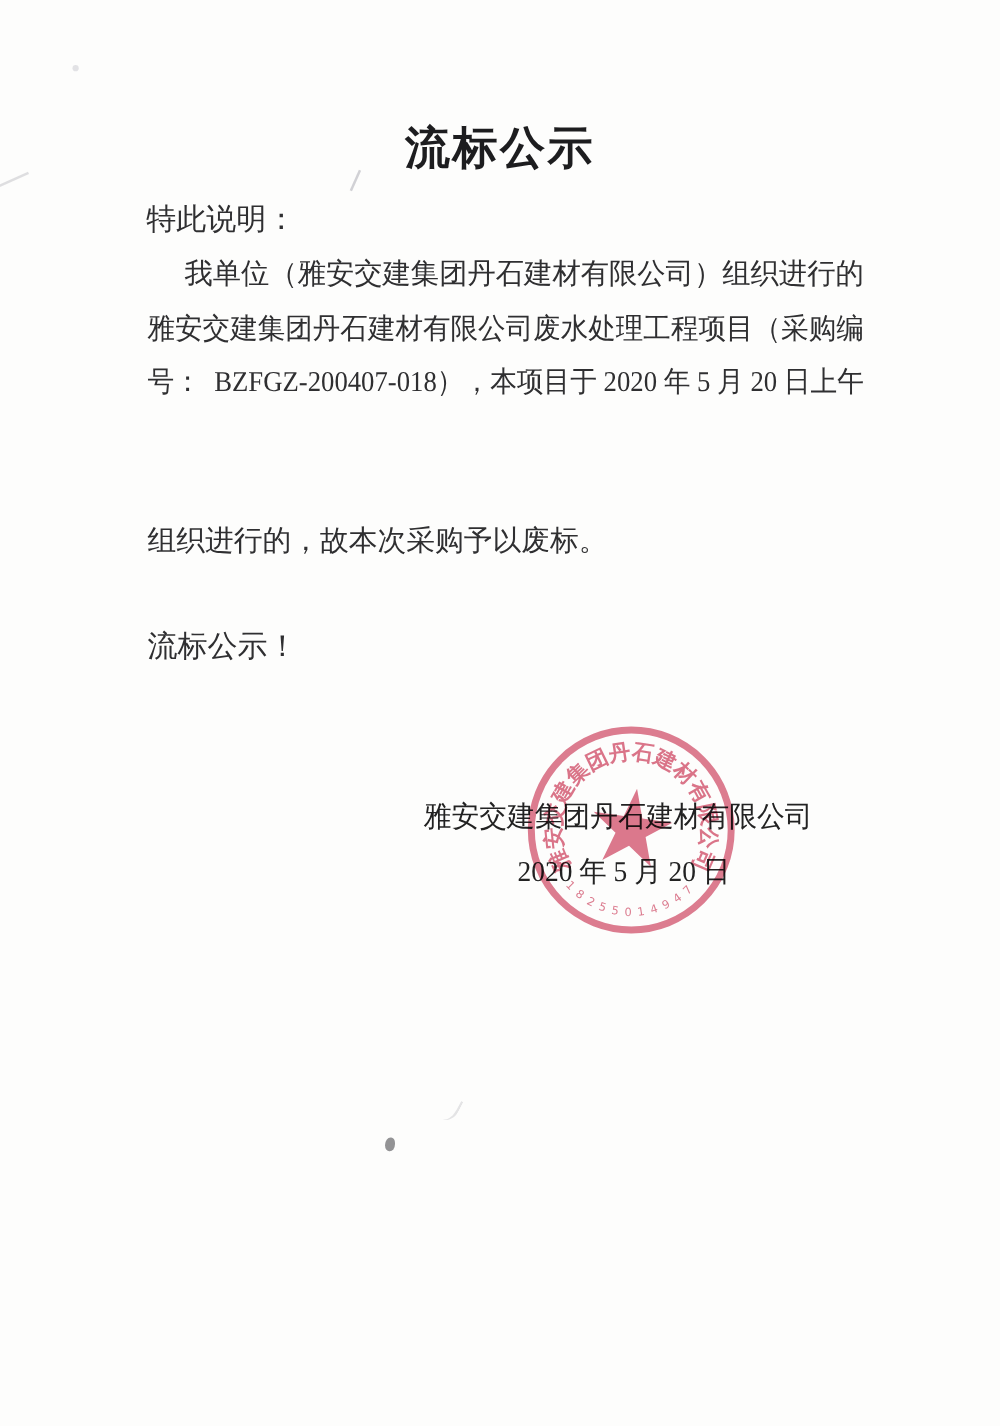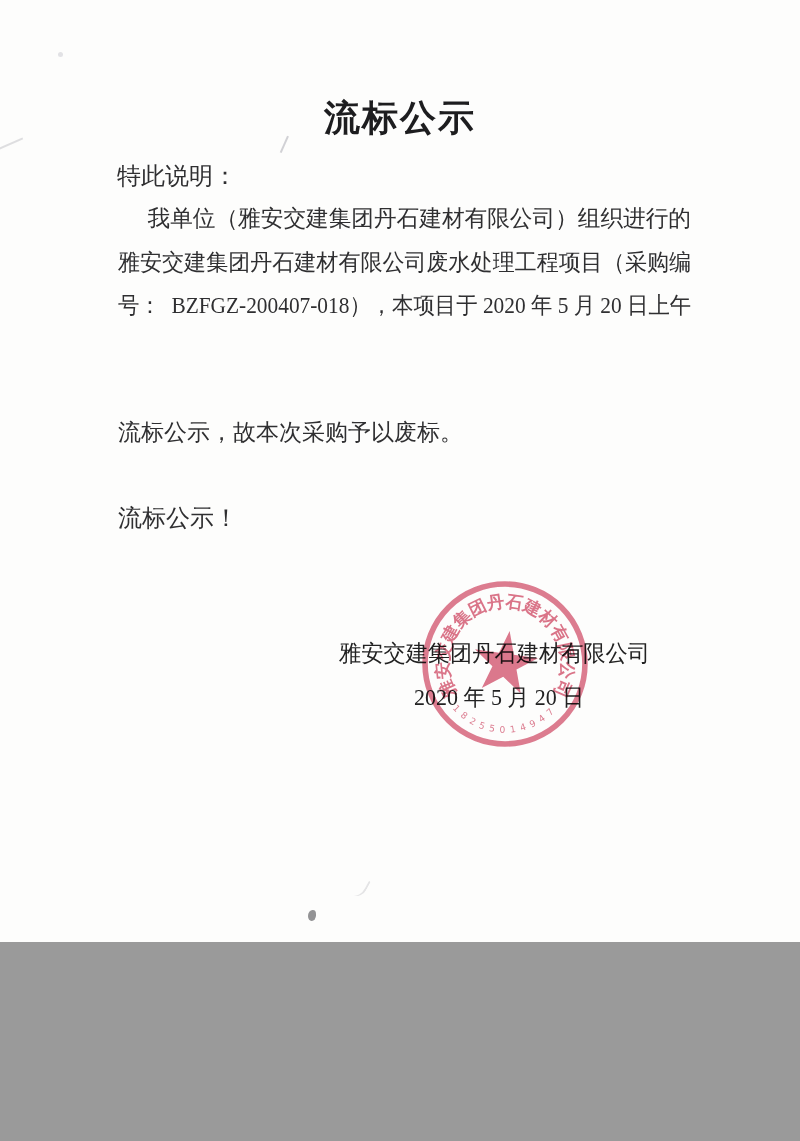--- a/index.html
+++ b/index.html
@@ -1,17 +1,17 @@
 <!DOCTYPE html>
 <html><head>
 <meta charset="utf-8">
 <style>
   html,body{margin:0;padding:0;background:#9a9a9a;}
   .page{
-    position:relative;width:800px;height:942px;margin:0 auto;
+    position:relative;width:800px;height:1141px;margin:0 auto;
     background:#fdfdfc;overflow:hidden;
     font-family:"Liberation Serif","DejaVu Serif",serif;
     color:#2f2f31;
     text-decoration:underline;
   }
   .title{
     position:absolute;left:0;top:94px;width:100%;
     text-align:center;font-size:36px;font-weight:bold;
     letter-spacing:2px;color:#1d1d1f;
   }
@@ -60,21 +60,21 @@
 
 <div class="page">
 
   <div class="title">流标公示</div>
 
   <div class="salutation">特此说明：</div>
 
   <div class="bodyline" style="top:241px"><span class="fit" style="transform: scaleX(0.958194); transform-origin: left center;">雅安交建集团丹石建材有限公司废水处理工程项目（采购编</span></div>
   <div class="bodyline" style="top:197px"><span class="fit indent" style="transform: scaleX(0.984536); transform-origin: left center;">我单位（雅安交建集团丹石建材有限公司）组织进行的</span></div>
   <div class="bodyline" style="top:284px"><span class="fit" style="transform: scaleX(0.928687); transform-origin: left center;">号：  BZFGZ-200407-018），本项目于 2020 年 5 月 20 日上午</span></div>
-  <div class="bodyline" style="top:411px"><span class="fit">流标公示，故本次采购予以废标。</span></div>
+  <div class="bodyline" style="top:411px"><span class="fit">组织进行的，故本次采购予以废标。</span></div>
 
   <div class="closing">流标公示！</div>
 
   <div class="sig-company"><span class="fit" style="transform: scaleX(0.965839); transform-origin: left center;">雅安交建集团丹石建材有限公司</span></div>
   <div class="sig-date"><span class="fit" style="transform: scaleX(0.955056); transform-origin: left center;">2020 年 5 月 20 日</span></div>
 
   <svg class="seal" viewBox="0 0 168 168" aria-hidden="true">
     <defs>
       <path id="ringTextPath" d="M 35.5 112 A 56 56 0 1 1 132.5 112" fill="none"></path>
       <path id="numberPath" d="M 31.9 127.7 A 68 68 0 0 0 136.1 127.7" fill="none"></path>

